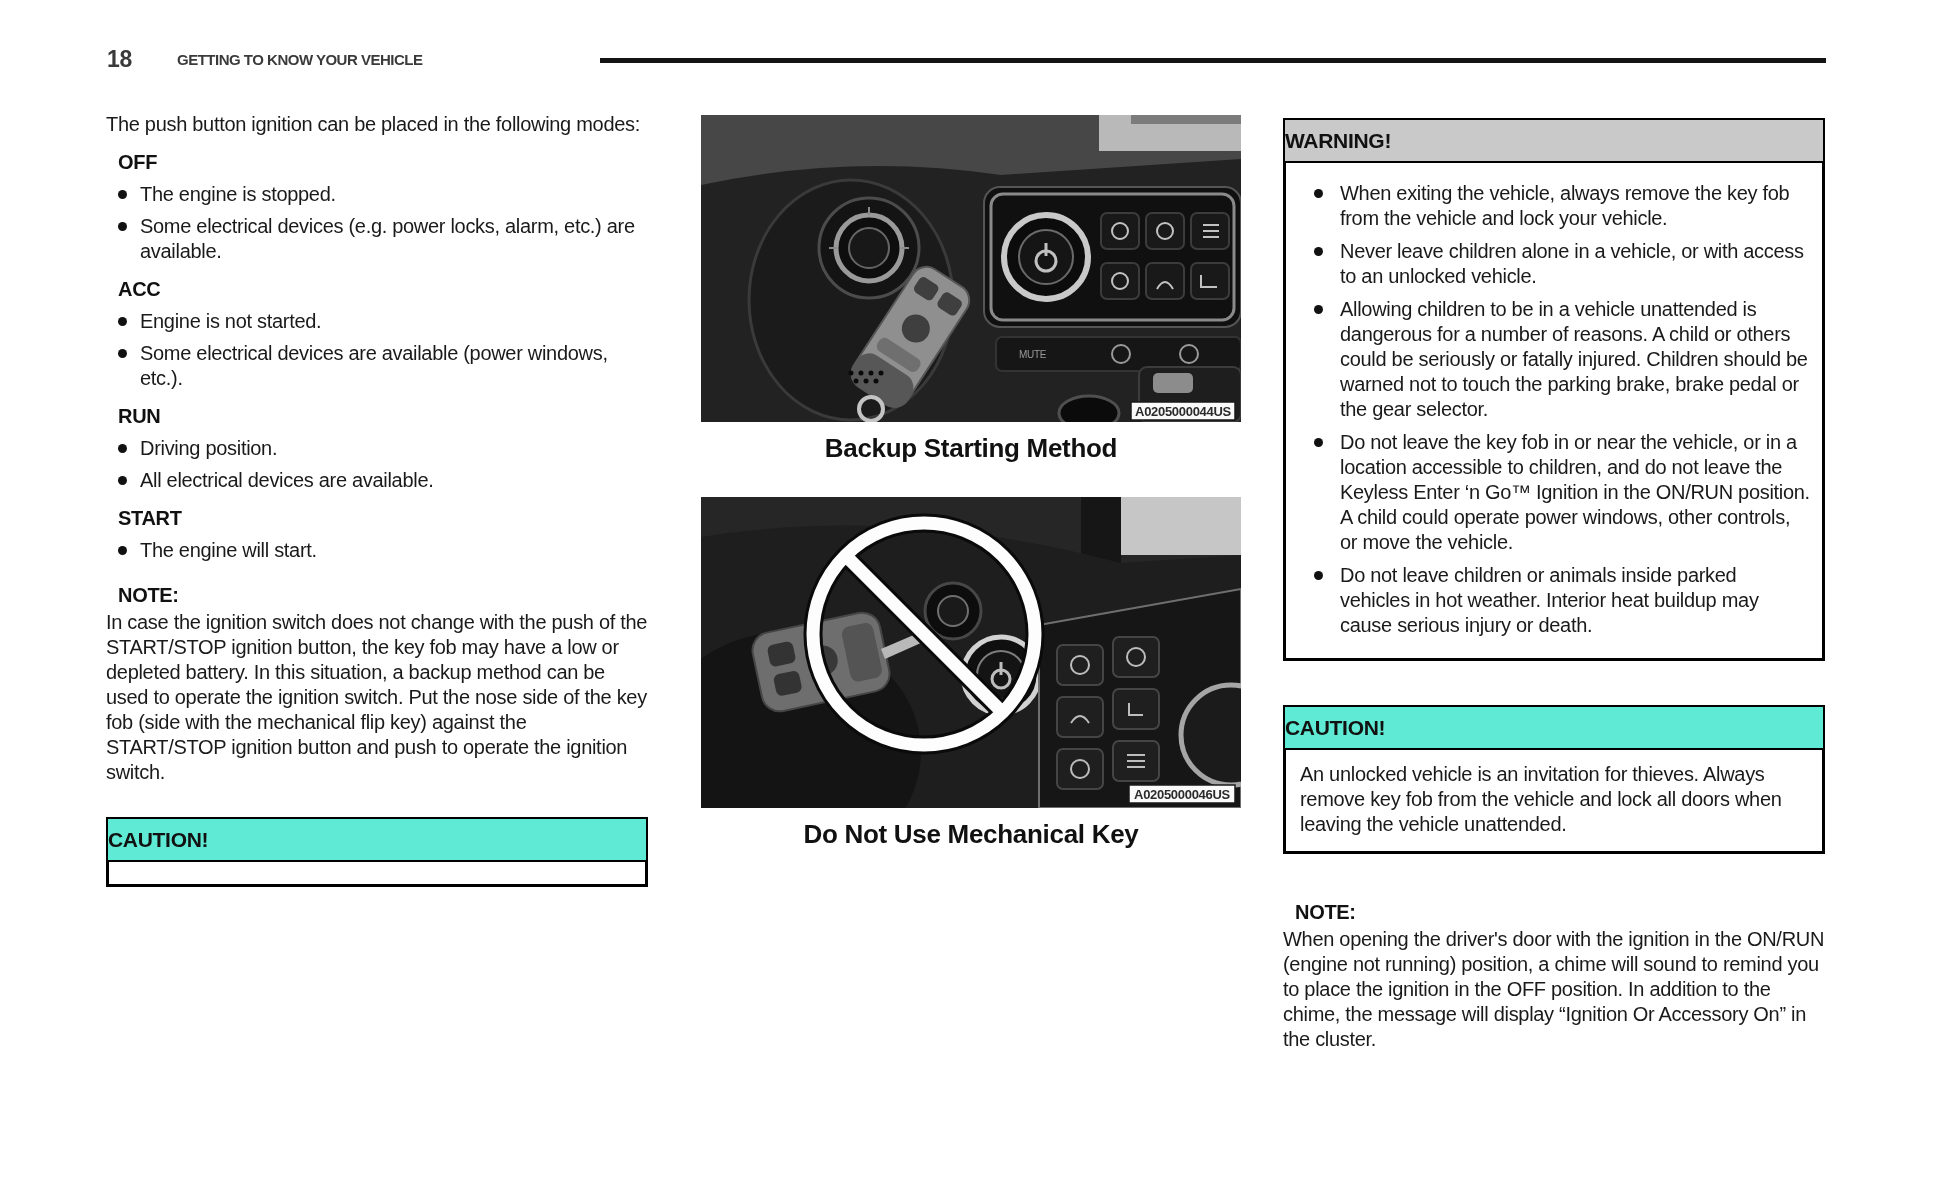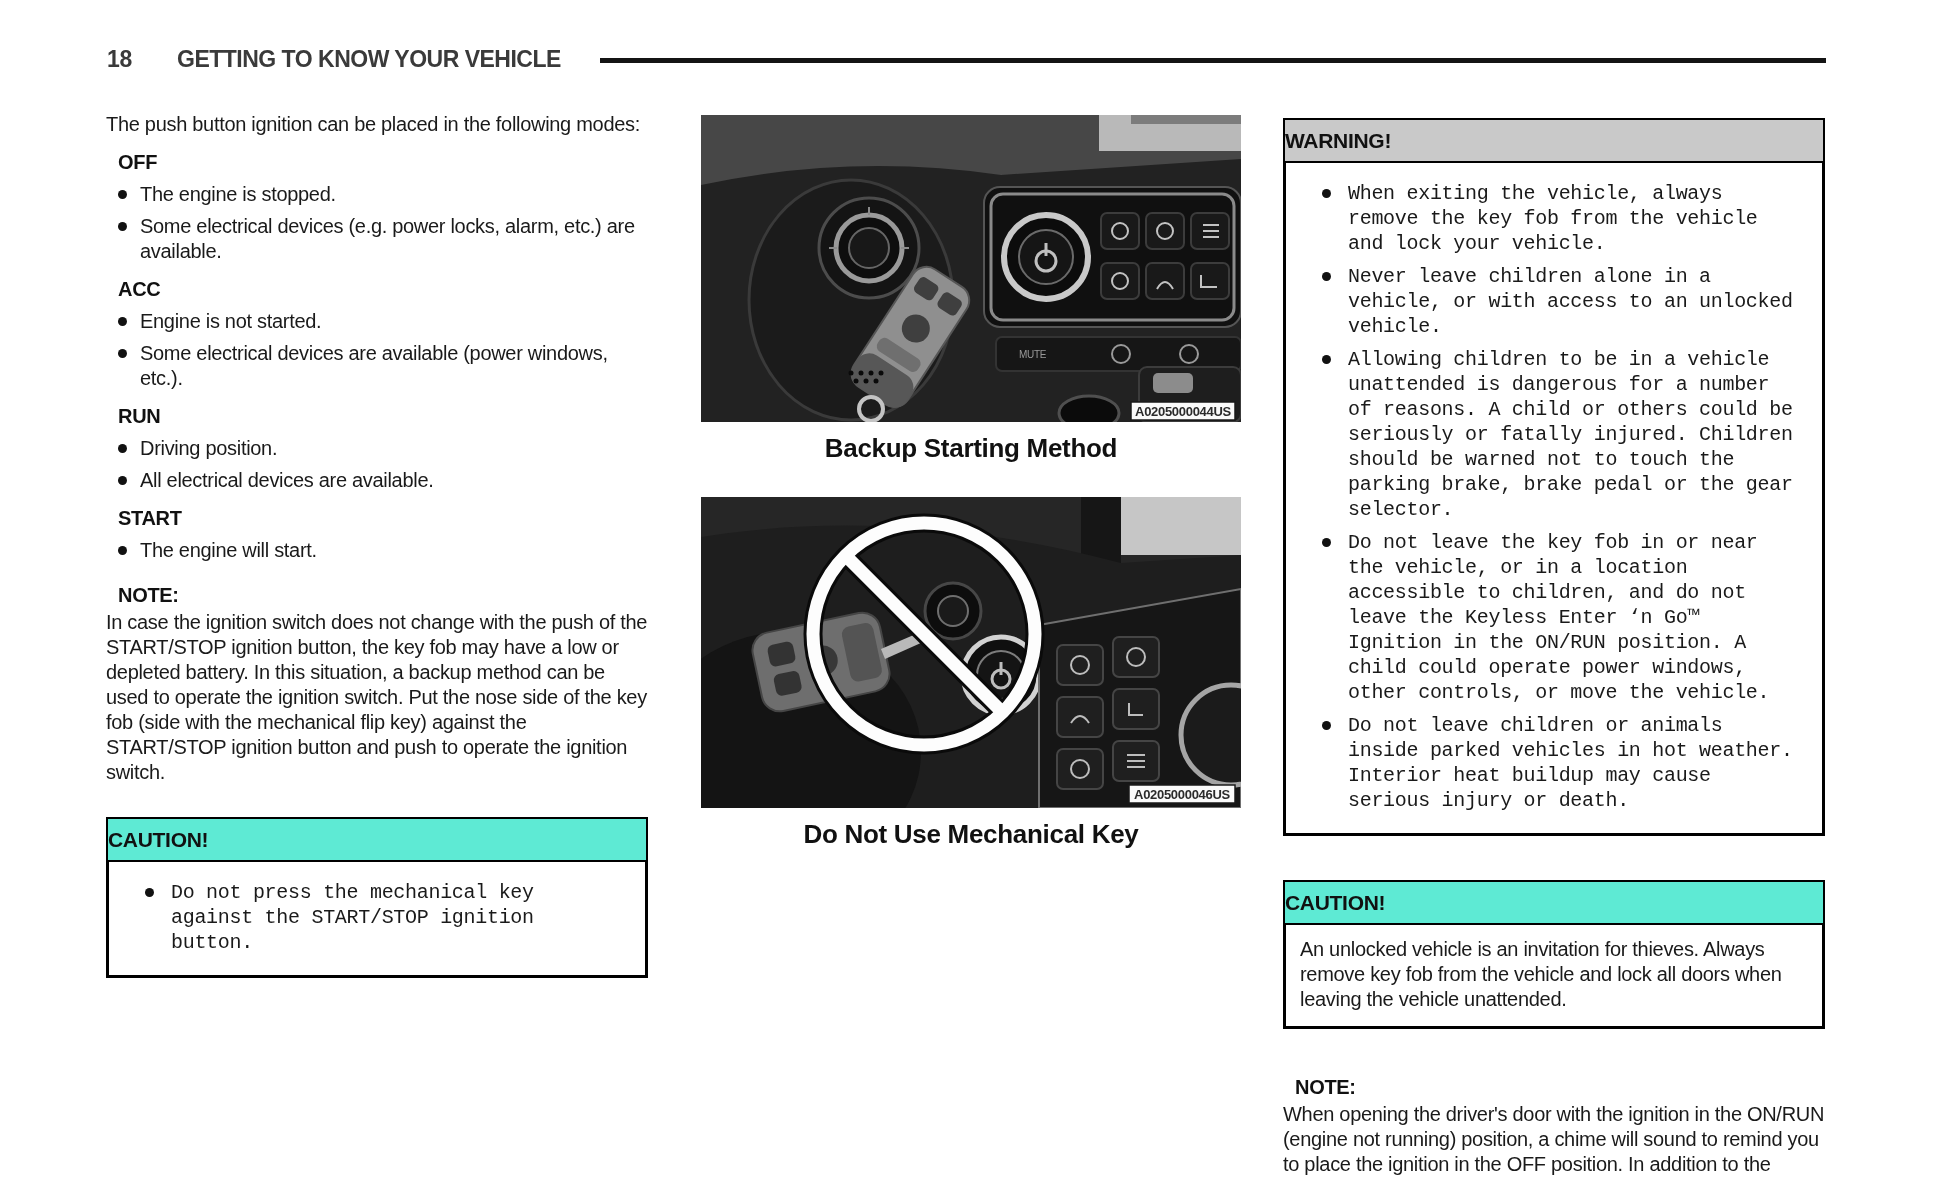--- a/index.html
+++ b/index.html
@@ -1,41 +1,41 @@
 <!DOCTYPE html>
 <html><head>
 <meta charset="utf-8">
 <style>
   html,body{margin:0;padding:0;background:#ffffff;}
   .page{position:relative;width:1946px;height:1177px;background:#fff;overflow:hidden;
         font-family:"Liberation Sans",sans-serif;color:#1a1a1a;letter-spacing:-0.3px;
         font-size:20px;line-height:25px;padding-left:44px;}
   
   .page-num{position:absolute;left:107px;top:47px;font-size:23px;font-weight:600;color:#3a3a3a;}
-  .sec-title{position:absolute;left:177px;top:47px;font-size:23px;font-weight:600;color:#3a3a3a;letter-spacing:-0.5px;}
+  .sec-title{position:absolute;left:177px;top:47px;font-size:15px;font-weight:600;color:#3a3a3a;letter-spacing:-0.5px;}
   .head-rule{position:absolute;left:600px;top:58px;width:1226px;height:5px;background:#141414;}
   
   .col{position:absolute;width:542px;}
   .col-left{left:106px;top:112px;}
   .col-mid{left:701px;top:115px;width:540px;}
   .col-right{left:1283px;top:118px;}
   p{margin:0;}
   .intro{margin-bottom:6px;}
   h3{font-size:20px;line-height:25px;margin:13px 12px 5px;color:#111;}
   .note-label{margin-top:20px;margin-bottom:2px;}
   ul{list-style:none;margin:0;padding:0;}
   li{position:relative;padding-left:34px;margin:7px 0;}
   li::before{content:"";position:absolute;left:12px;top:8px;width:9px;height:9px;border-radius:50%;background:#111;}
   
   .alert-box{margin-top:32px;}
   .alert-head{border:2px solid #000;text-align:left;font-weight:bold;font-size:21px;padding:8px 0;color:#111;}
   .warning-box .alert-head{background:#c9c9c9;}
   .caution-box .alert-head{background:#5eead4;}
   .alert-body{border:3px solid #000;border-top:none;padding:10px 8px 12px;}
-  .alert-body li{padding-left:42px;margin:8px 12px;font-family:Liberation Mono, monospace;}
+  .alert-body li{padding-left:42px;margin:8px 4px;}
   .alert-body li::before{left:16px;}
   .alert-body p{padding:2px 6px;}
   .col-right .warning-box{margin-top:0;}
   .col-right .caution-box{margin-top:44px;}
   .col-right .note-label{margin-top:46px;}
   
   .figure svg{display:block;}
   .figcaption{text-align:center;font-weight:bold;font-size:26px;margin-top:14px;color:#111;}
   .figure2{margin-top:36px;}
 </style>
@@ -74,21 +74,20 @@
         <li>The engine will start.</li>
       </ul>
 
     <h3 class="note-label">NOTE:</h3>
     <p>In case the ignition switch does not change with the push of the START/STOP ignition button, the key fob may have a low or depleted battery. In this situation, a backup method can be used to operate the ignition switch. Put the nose side of the key fob (side with the mechanical flip key) against the START/STOP ignition button and push to operate the ignition switch.</p>
 
     <div class="alert-box caution-box">
       <div class="alert-head">CAUTION!</div>
       <div class="alert-body">
         <ul>
-            <li>Do not press the mechanical key against the START/STOP ignition button.</li>
           </ul>
       </div>
     </div>
   </div>
 
   <div class="col col-mid">
 
     <div class="figure figure1">
       <svg width="540" height="307" viewBox="0 0 540 307" role="img">
         <rect width="540" height="307" fill="#2e2e2e"></rect>

